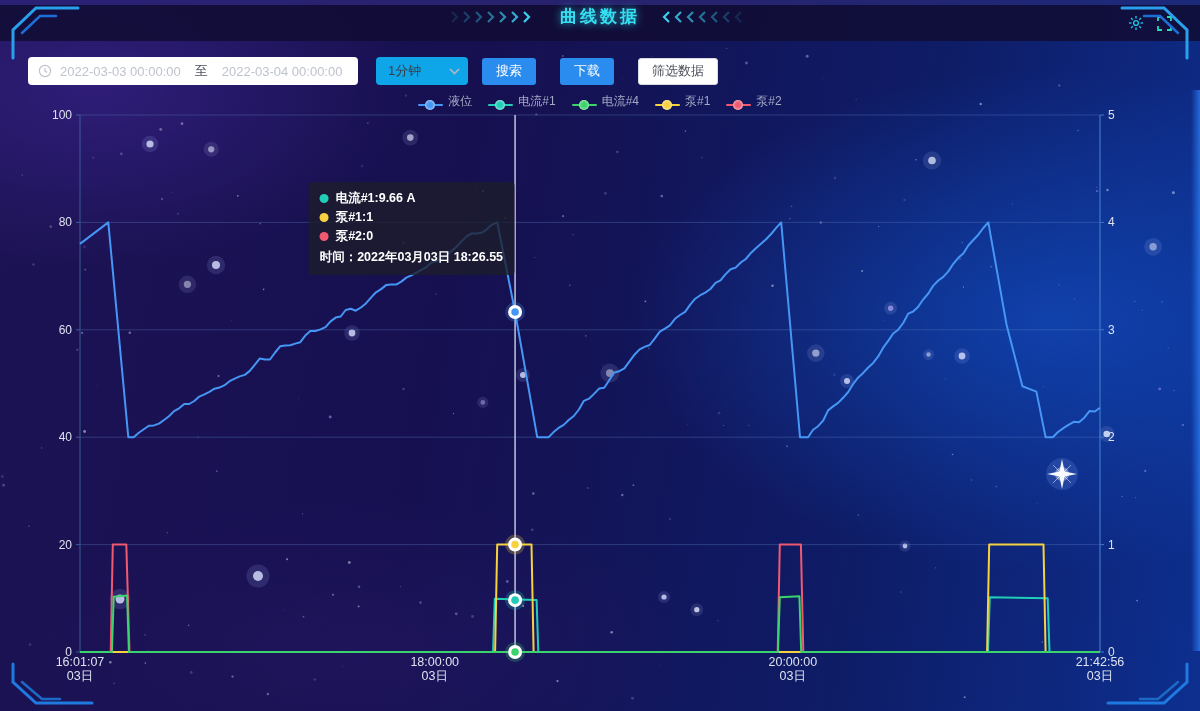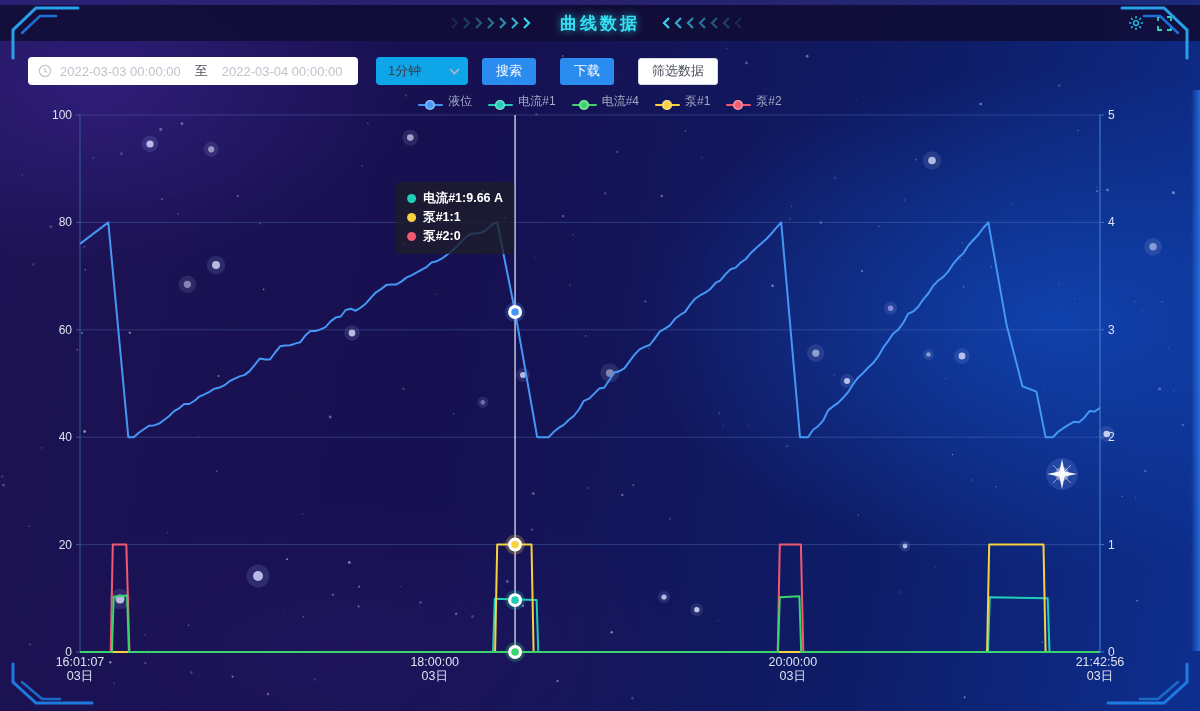--- a/index.html
+++ b/index.html
@@ -15,21 +15,21 @@
     color:#e6e9f5;
   }
   .top-strip { position:absolute; top:0; left:0; right:0; height:5px;
     background:linear-gradient(90deg,#2b2277,#2a2470 55%,#1d2a7a); opacity:.9; }
   .bg-stars { position:absolute; inset:0; pointer-events:none; }
   .right-glow { position:absolute; right:0; top:90px; bottom:60px; width:9px;
     background:linear-gradient(90deg, rgba(30,100,230,0) 0%, rgba(45,125,245,.75) 100%); pointer-events:none; }
 
   
   .header { position:absolute; top:5px; left:0; right:0; height:36px;
-    background:rgba(17,13,52,.88); display:flex; align-items:center; justify-content:center; }
+    background:rgba(17,13,52,.88); display:flex; align-items:flex-start; justify-content:center; }
   .title-wrap { display:flex; align-items:center; gap:18px; }
   .page-title { color:#35dff2; font-size:17px; font-weight:bold; letter-spacing:3px;
     text-shadow:0 0 8px rgba(53,223,242,.7); }
   .chevrons { display:flex; align-items:center; }
   .hdr-icons { position:absolute; right:28px; top:0; height:36px; display:flex; align-items:center; gap:12px; }
   .icon-btn { width:16px; height:16px; cursor:pointer; display:flex; align-items:center; justify-content:center; }
 
   
   .controls { position:absolute; top:57px; left:28px; right:28px; height:28px; display:flex; align-items:center; }
   .date-range { width:330px; height:28px; background:#fff; border-radius:4px; display:flex;
@@ -475,20 +475,21 @@
         <span>电流#1:9.66 A</span>
       </div>
       <div class="tt-row">
         <span class="tt-dot" style="background: rgb(247, 210, 62);"></span>
         <span>泵#1:1</span>
       </div>
       <div class="tt-row">
         <span class="tt-dot" style="background: rgb(240, 89, 111);"></span>
         <span>泵#2:0</span>
       </div>
+      <div class="tt-time">时间：2022年03月03日 18:26.55</div>
     </div>
 </div>
 
 <svg class="corner" style="left:0;top:0" width="100" height="70">
   <path d="M78,8 L36,8 L13,30 L13,58" fill="none" stroke="#28a0ec" stroke-width="3" stroke-linecap="round"></path>
   <path d="M56,16 L40,16 L22,33" fill="none" stroke="#1d6fd8" stroke-width="2.5" stroke-linecap="round"></path>
 </svg>
 <svg class="corner" style="right:0;top:0" width="100" height="70">
   <path d="M22,8 L64,8 L87,30 L87,58" fill="none" stroke="#28a0ec" stroke-width="3" stroke-linecap="round"></path>
   <path d="M44,16 L60,16 L78,33" fill="none" stroke="#1d6fd8" stroke-width="2.5" stroke-linecap="round"></path>

